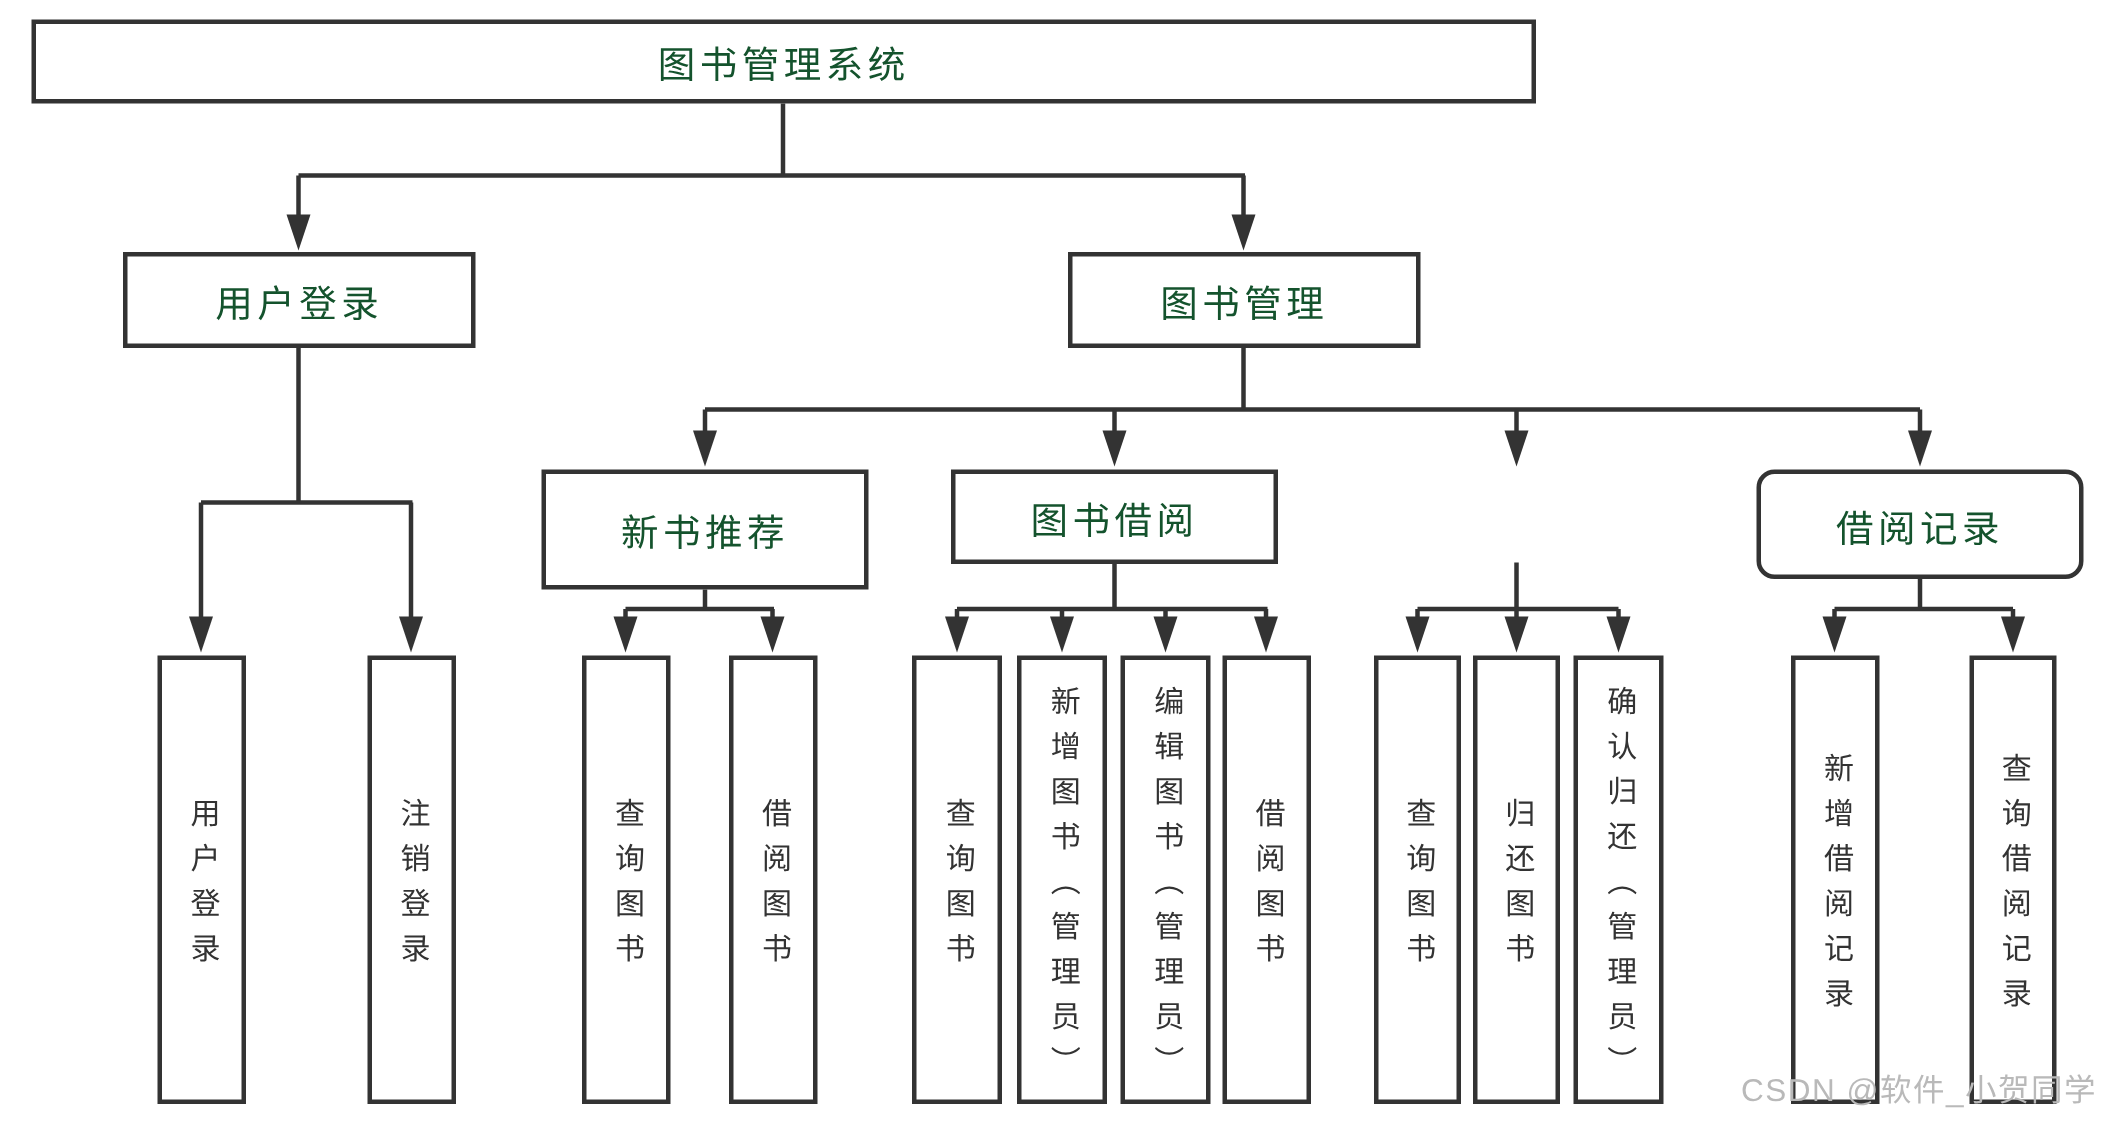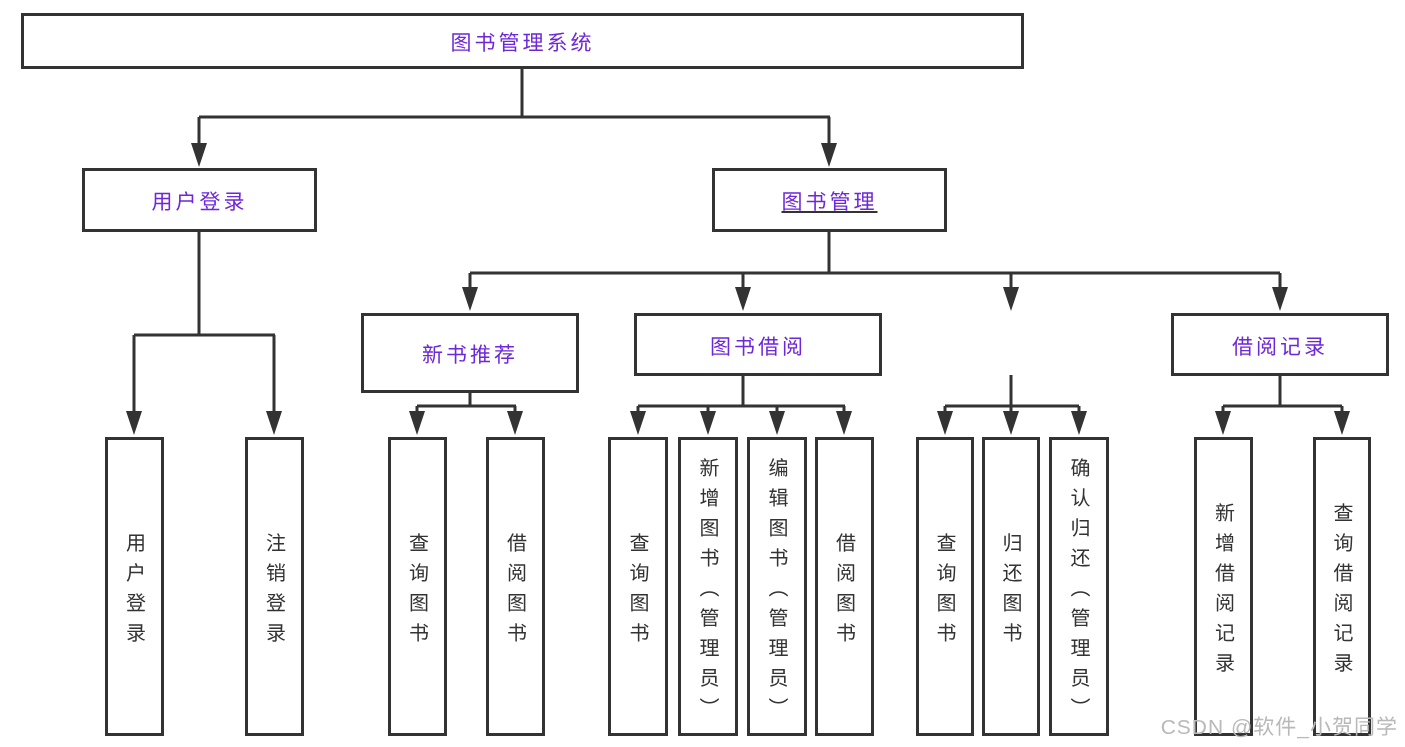--- a/index.html
+++ b/index.html
@@ -22,24 +22,24 @@
     position: absolute;
     box-sizing: border-box;
     border: 3px solid #333333;
     background: #ffffff;
     display: flex;
     align-items: center;
     justify-content: center;
     z-index: 1;
   }
   .hlabel {
-    font-size: 21px;
+    font-size: 25px;
     letter-spacing: 3px;
     white-space: nowrap;
-    color: #6d28d9;
+    color: #14532d;
   }
   .vlabel {
     writing-mode: vertical-rl;
     text-orientation: mixed;
     font-size: 20px;
     line-height: 1;
     letter-spacing: 10px;
     padding-top: 10px; 
     color: #333333;
     white-space: nowrap;
@@ -115,31 +115,31 @@
       <polygon points="1334,411 1350,411 1342,435" fill="#333333"></polygon>
     </svg>
 
   <div class="box" style="left:21px; top:13px; width:1003px; height:56px;">
     <span class="hlabel">图书管理系统</span>
   </div>
 
   <div class="box" style="left:82px; top:168px; width:235px; height:64px;">
     <span class="hlabel">用户登录</span>
   </div>
-  <div class="box" style="left:712px; top:168px; width:235px; height:64px;text-decoration:underline;">
+  <div class="box" style="left:712px; top:168px; width:235px; height:64px;">
     <span class="hlabel">图书管理</span>
   </div>
 
   <div class="box" style="left:361px; top:313px; width:218px; height:80px;">
     <span class="hlabel">新书推荐</span>
   </div>
-  <div class="box" style="left:634px; top:313px; width:248px; height:63px;">
+  <div class="box" style="left:634px; top:313px; width:218px; height:63px;">
     <span class="hlabel">图书借阅</span>
   </div>
-  <div class="box" style="left:1171px; top:313px; width:218px; height:63px;">
+  <div class="box" style="left:1171px; top:313px; width:218px; height:73px;border-radius:12px;">
     <span class="hlabel">借阅记录</span>
   </div>
 
   <div class="box" style="left:105px; top:437px; width:59px; height:299px;">
     <span class="vlabel">用户登录</span>
   </div>
   <div class="box" style="left:245px; top:437px; width:59px; height:299px;">
     <span class="vlabel">注销登录</span>
   </div>
 

